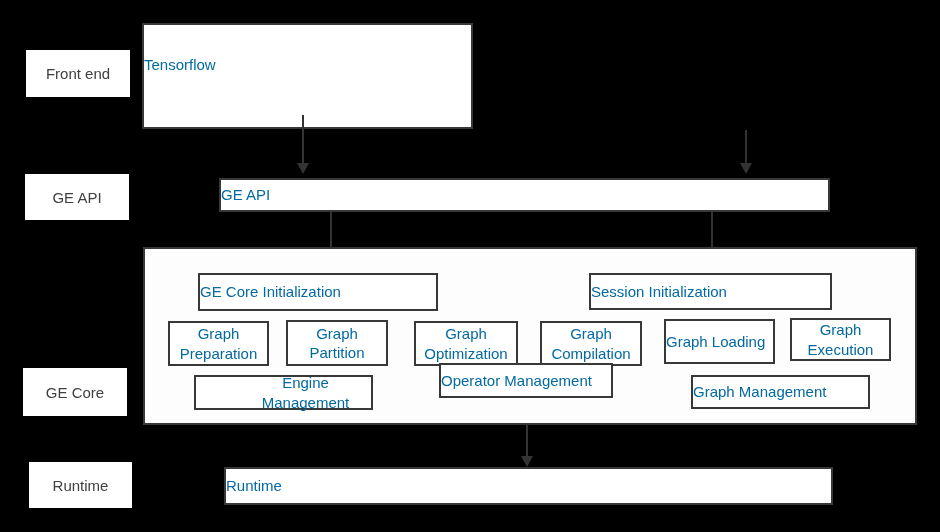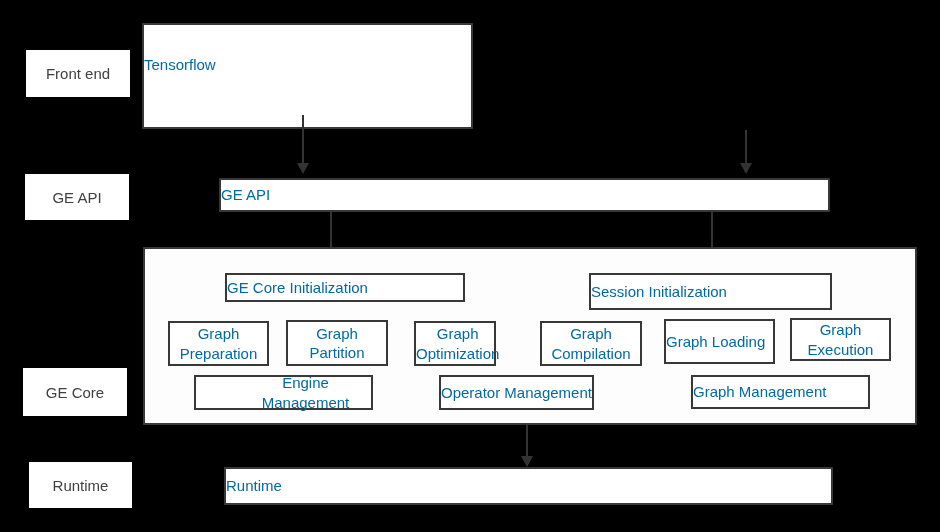--- a/index.html
+++ b/index.html
@@ -104,32 +104,32 @@
     <div class="shaft"></div>
     <div class="head"></div>
   </div>
   <div class="arrow" style="left:706px; top:212px; height:58px;">
     <div class="shaft"></div>
     <div class="head"></div>
   </div>
 
   <div class="container-box" style="left:143px; top:247px; width:774px; height:178px;"></div>
 
-  <div class="box" style="left:225px; top:273px; width:240px; height:29px;">GE Core Initialization</div>
+  <div class="box" style="left:198px; top:273px; width:240px; height:38px;">GE Core Initialization</div>
   <div class="box" style="left:589px; top:273px; width:243px; height:37px;">Session Initialization</div>
 
   <div class="box" style="left:168px; top:321px; width:101px; height:45px;">Graph Preparation</div>
   <div class="box" style="left:286px; top:320px; width:102px; height:46px;">Graph Partition</div>
-  <div class="box" style="left:414px; top:321px; width:82px; height:45px;">Graph Optimization</div>
+  <div class="box" style="left:414px; top:321px; width:104px; height:45px;">Graph Optimization</div>
   <div class="box" style="left:540px; top:321px; width:102px; height:45px;">Graph Compilation</div>
   <div class="box" style="left:664px; top:319px; width:111px; height:45px;">Graph Loading</div>
   <div class="box" style="left:790px; top:318px; width:101px; height:43px;">Graph Execution</div>
 
   <div class="box" style="left:194px; top:375px; width:179px; height:35px;padding-left:44px;">Engine Management</div>
-  <div class="box" style="left:439px; top:375px; width:155px; height:35px;">Operator Management</div>
+  <div class="box" style="left:439px; top:363px; width:174px; height:35px;">Operator Management</div>
   <div class="box" style="left:691px; top:375px; width:179px; height:34px;">Graph Management</div>
 
   <div class="arrow" style="left:521px; top:425px; height:42px;">
     <div class="shaft"></div>
     <div class="head"></div>
   </div>
 
   <div class="box" style="left:224px; top:467px; width:609px; height:38px;">Runtime</div>
 
 </div>

